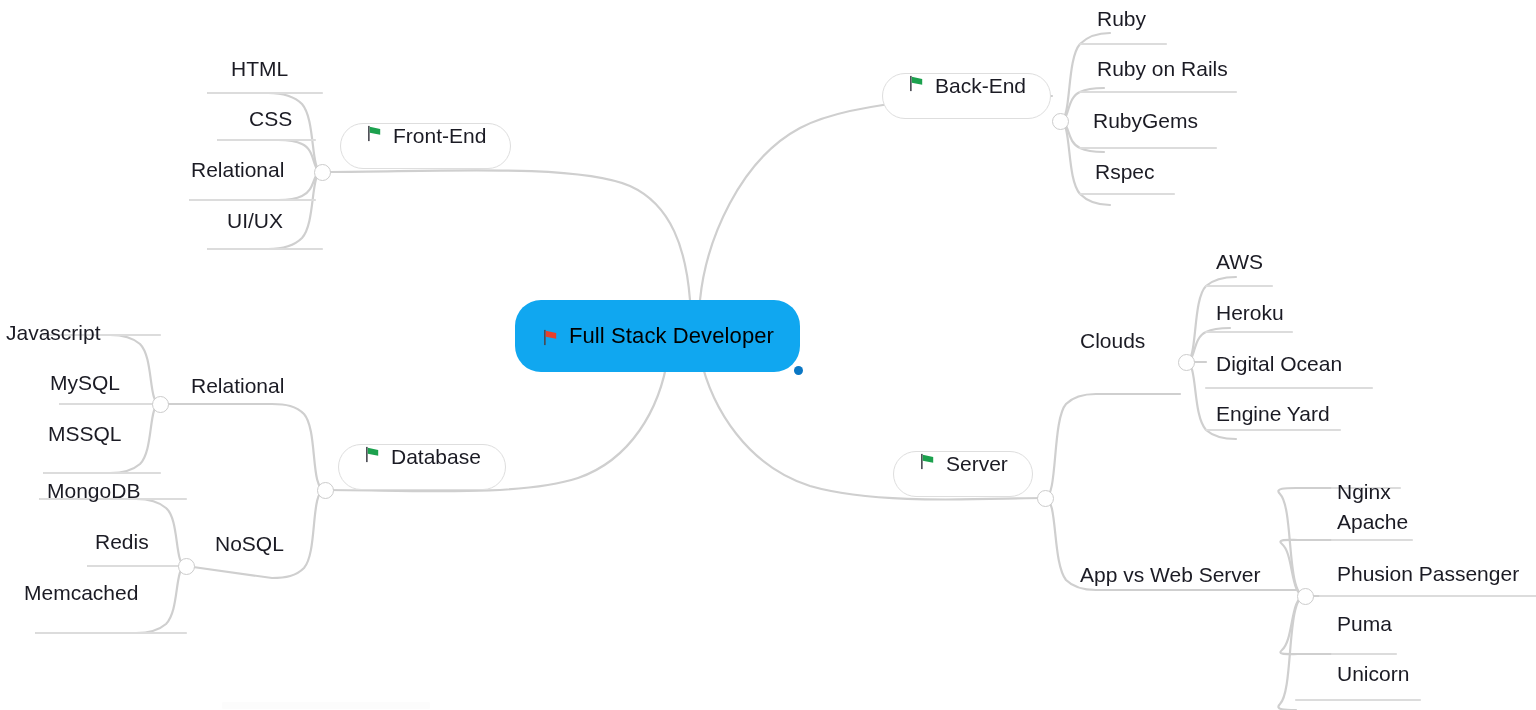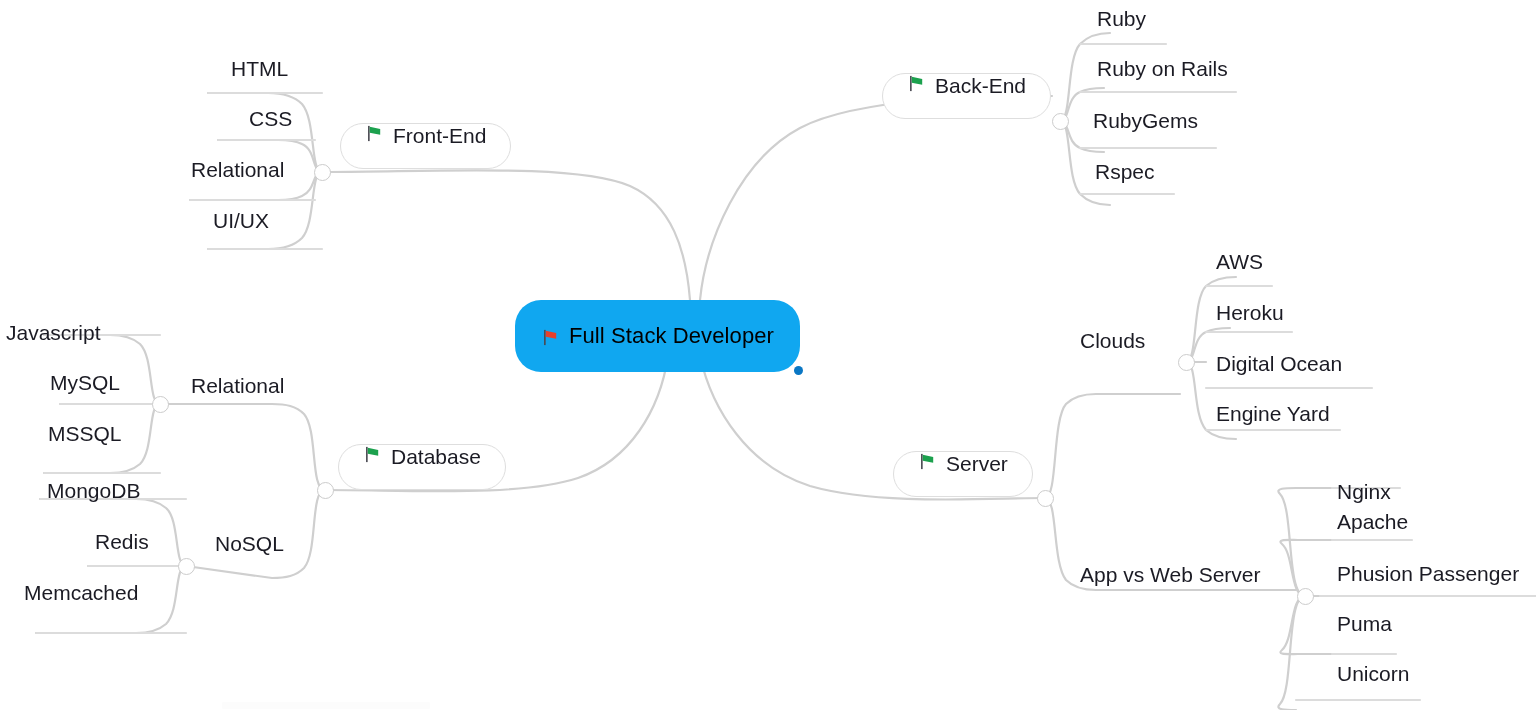--- a/index.html
+++ b/index.html
@@ -227,21 +227,21 @@
         <rect x="3.2" y="2" width="1.7" height="16" fill="#4a4a52"></rect>
         <path d="M5 3 L16 5.2 L16 11.2 L5 9.3 Z" fill="#1ca14e"></path>
       </svg>
     </span>
     <span>Server</span>
   </div>
 
   <div class="node leaf" style="left:231px; top:58px;">HTML</div>
   <div class="node leaf" style="left:249px; top:108px;">CSS</div>
   <div class="node leaf" style="left:191px; top:159px;">Relational</div>
-  <div class="node leaf" style="left:213px; top:210px;text-align:right;">UI/UX</div>
+  <div class="node leaf" style="left:227px; top:210px;text-align:right;">UI/UX</div>
 
   <div class="node leaf" style="left:1097px; top:8px;">Ruby</div>
   <div class="node leaf" style="left:1097px; top:58px;">Ruby on Rails</div>
   <div class="node leaf" style="left:1093px; top:110px;">RubyGems</div>
   <div class="node leaf" style="left:1095px; top:161px;">Rspec</div>
 
   <div class="node plain" style="left:191px; top:375px;">Relational</div>
   <div class="node plain" style="left:215px; top:533px;">NoSQL</div>
 
   <div class="node leaf" style="left:6px; top:322px;">Javascript</div>

